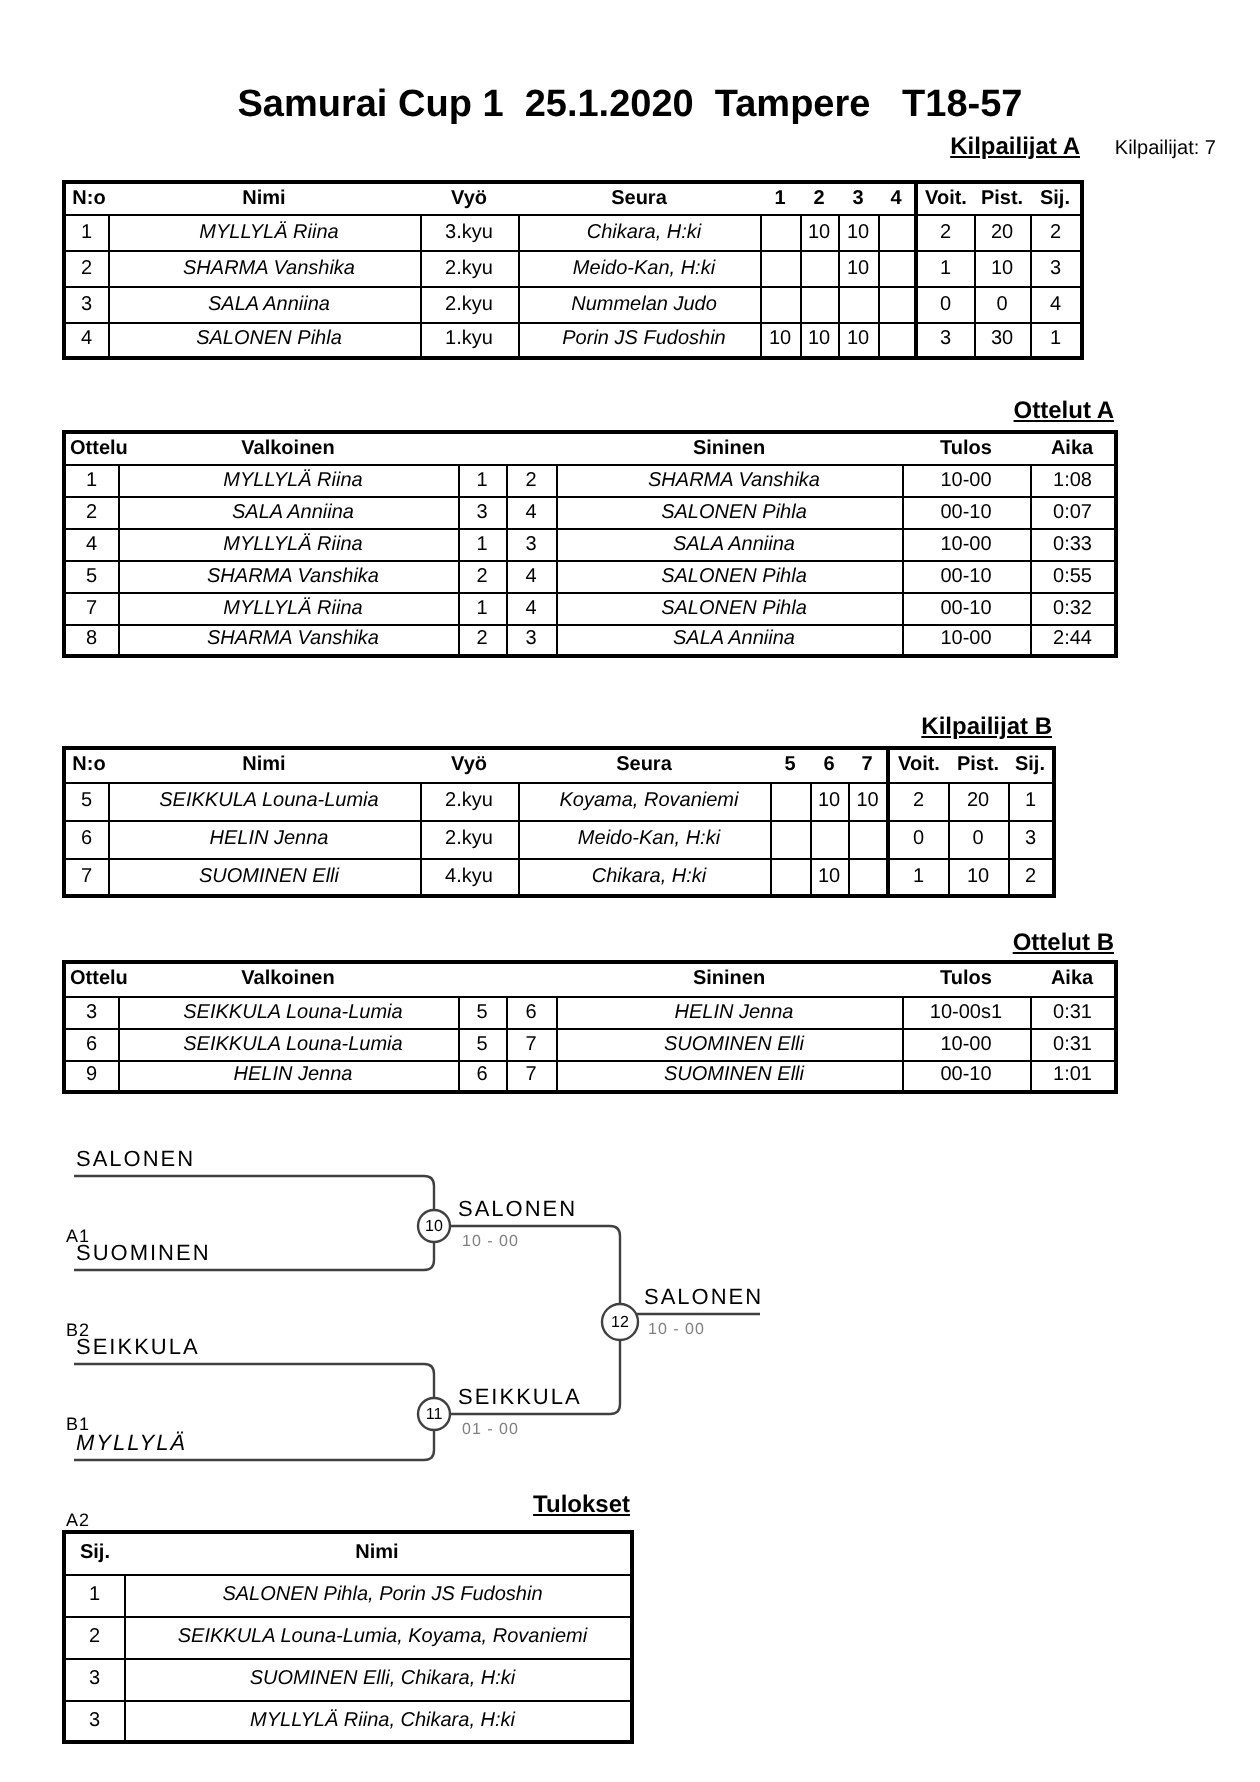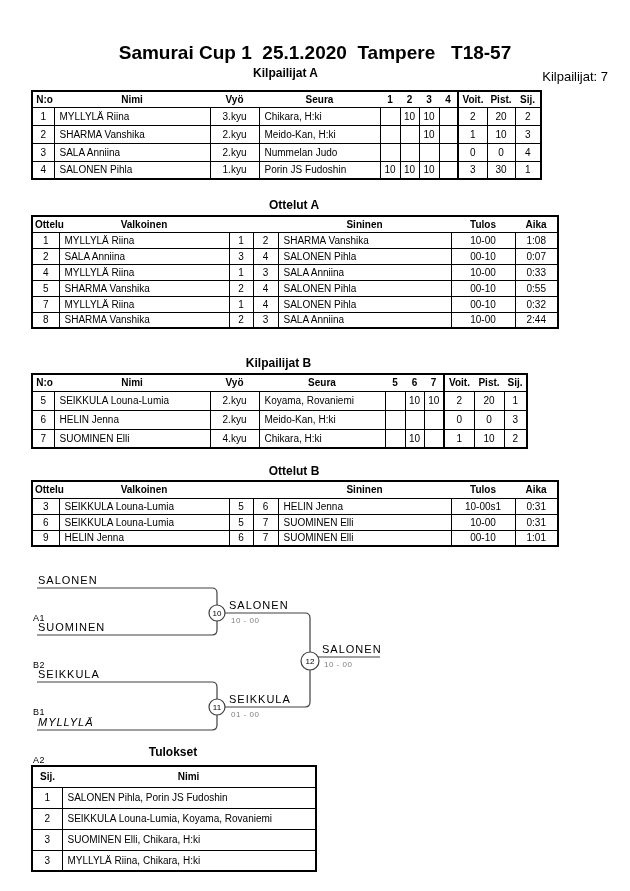--- a/index.html
+++ b/index.html
@@ -1,25 +1,25 @@
 <!DOCTYPE html>
 <html><head>
 <meta charset="utf-8">
 <style>
   html,body{margin:0;padding:0;}
   body{width:630px;height:891px;position:relative;background:#fff;color:#000;
        font-family:"Liberation Sans",sans-serif;overflow:hidden;}
   .abs{position:absolute;}
   .page-title{left:0;top:42px;width:630px;text-align:center;font-size:19px;font-weight:bold;white-space:pre;}
-  .sec-title{font-weight:bold;font-size:12px;text-align:center;}
-  .count-label{font-size:13px;text-align:right;}
+  .sec-title{font-weight:bold;font-size:12px;text-align:right;text-decoration:underline;}
+  .count-label{font-size:10px;text-align:right;}
   table.grid{border-collapse:collapse;table-layout:fixed;border:2px solid #000;font-size:10px;}
   .grid th{padding:0;font-weight:bold;border:0;border-bottom:1px solid #000;overflow:hidden;white-space:nowrap;text-align:center;}
   .grid td{padding:0;border:1px solid #000;overflow:hidden;white-space:nowrap;}
-  .tl{text-align:left;padding-left:5px !important;}
+  .tl{text-align:center;padding-left:5px !important;font-style:italic;}
   .tc{text-align:center;}
   .hleft{text-align:left;padding-left:2px !important;overflow:visible !important;margin-top:29px;}
   .thickL{border-left:2px solid #000 !important;}
   .t-ka tr{height:18px;} .t-ka tr.hdr{height:16px;}
   .t-oa tr{height:16px;} .t-oa tr.hdr{height:16px;}
   .t-kb tr{height:19px;} .t-kb tr.hdr{height:17px;}
   .t-ob tr{height:16px;} .t-ob tr.hdr{height:17px;}
   .t-tu tr{height:21px;} .t-tu tr.hdr{height:21px;}
   .bkline{fill:none;stroke:#404040;stroke-width:1.2;}
   .bkcircle{fill:#fff;stroke:#404040;stroke-width:1.2;}

